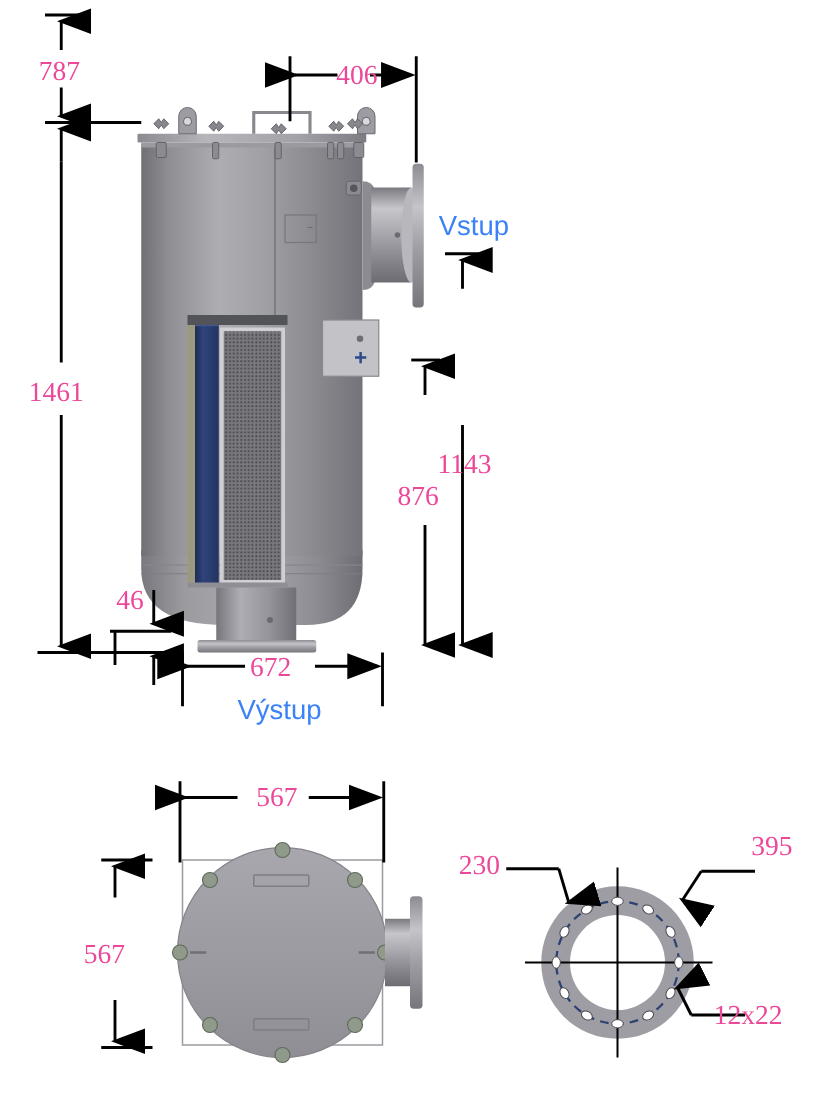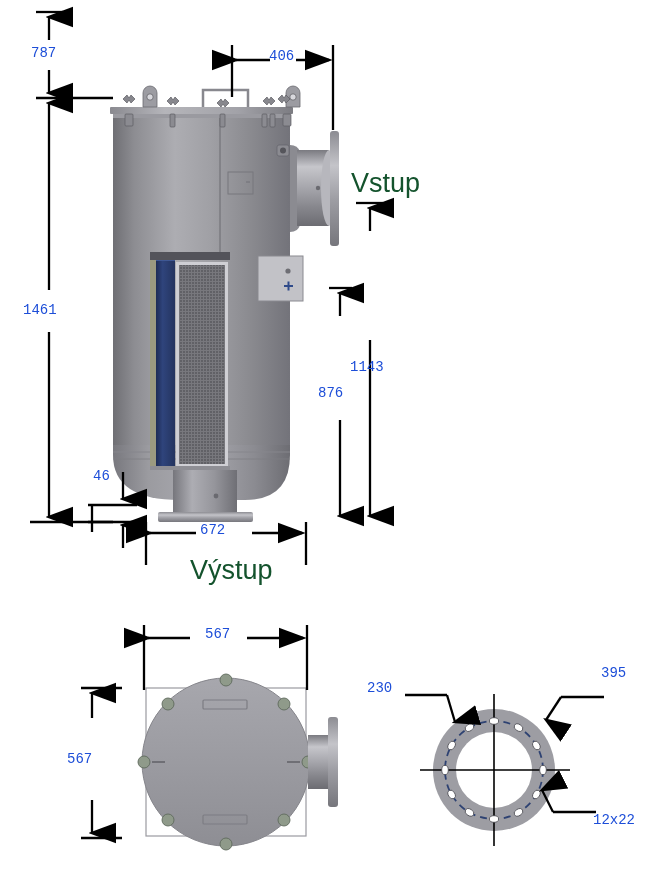--- a/index.html
+++ b/index.html
@@ -11,31 +11,31 @@
     position: relative;
     width: 650px;
     height: 881px;
     background: #ffffff;
     overflow: hidden;
     font-family: "Liberation Sans", sans-serif;
     color: #000000;
   }
   .dimtext {
     position: absolute;
-    font-family: Liberation Mono, monospace;
-    font-size: 14px;
-    color: #1d4ed8;
+    font-family: Liberation Serif, serif;
+    font-size: 22px;
+    color: #ec4899;
     white-space: nowrap;
     line-height: 1;
   }
   .labeltext {
     position: absolute;
     font-family: "Liberation Sans", sans-serif;
-    font-size: 27px;
-    color: #14532d;
+    font-size: 22px;
+    color: #3b82f6;
     white-space: nowrap;
     line-height: 1;
   }
   svg.layer {
     position: absolute;
     left: 0;
     top: 0;
     width: 650px;
     height: 881px;
     pointer-events: none;
@@ -339,15 +339,15 @@
   <div class="labeltext" style="left:190px; top:557px;">Výstup</div>
 
   <div class="dimtext" style="left:205px; top:627px;">567</div>
 
   <div class="dimtext" style="left:67px; top:752px;">567</div>
 
   <div class="dimtext" style="left:367px; top:681px;">230</div>
 
   <div class="dimtext" style="left:601px; top:666px;">395</div>
 
-  <div class="dimtext" style="left:593px; top:801px;margin-top:12px;">12x22</div>
+  <div class="dimtext" style="left:571px; top:801px;">12x22</div>
 
 </div>
 
 </body></html>

